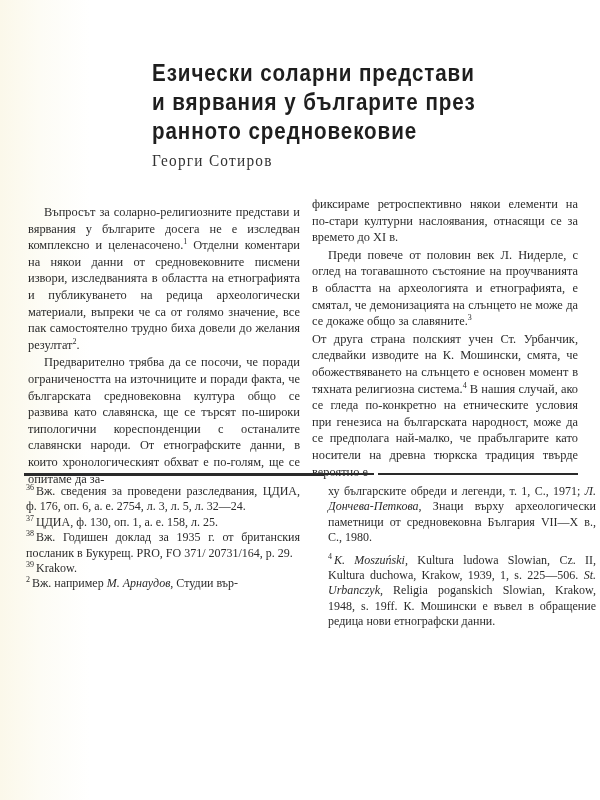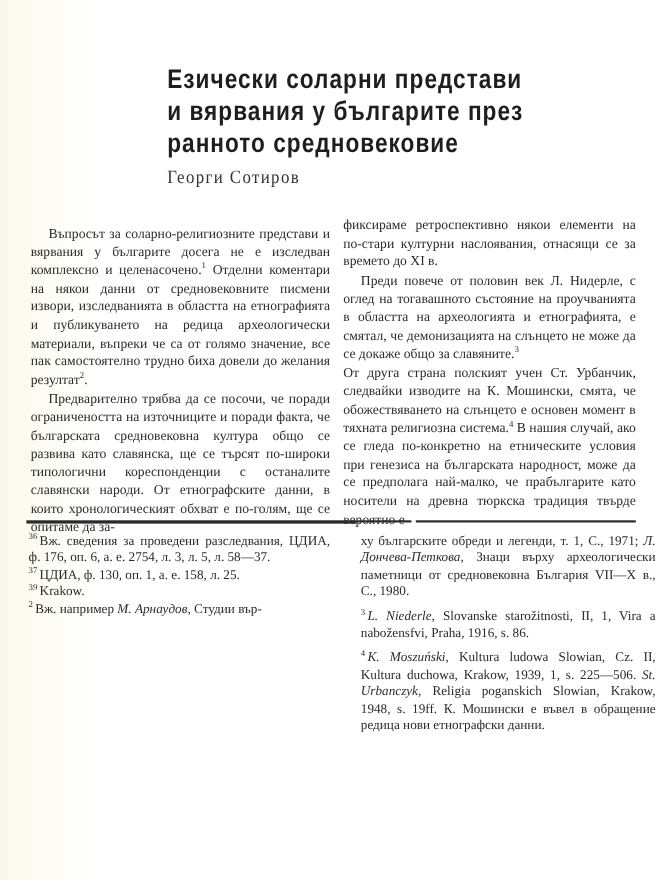--- a/index.html
+++ b/index.html
@@ -61,23 +61,23 @@
   <p class="noindent"><span>фиксираме ретроспективно някои елементи на по-стари културни наслоявания, отнасящи се за времето до XI в.</span></p>
   <p><span>Преди повече от половин век Л. Нидерле, с оглед на тогавашното състояние на проучванията в областта на археологията и етнографията, е смятал, че демонизацията на слънцето не може да се докаже общо за славяните.</span><sup>3</sup></p>
   <p class="noindent"><span>От друга страна полският учен Ст. Урбанчик, следвайки изводите на К. Мошински, смята, че обожествяването на слънцето е основен момент в тяхната религиозна система.</span><sup>4</sup><span> В нашия случай, ако се гледа по-конкретно на етническите условия при генезиса на българската народност, може да се предполага най-малко, че прабългарите като носители на древна тюркска традиция твърде вероятно е</span></p>
 </div>
 
 <div class="rule r1"></div>
 <div class="rule r2"></div>
 <div class="rule r3"></div>
 
 <div class="fn-col left">
-  <p class="fn"><span class="fn-num">36</span><span>Вж. сведения за проведени разследвания, ЦДИА, ф. 176, оп. 6, а. е. 2754, л. 3, л. 5, л. 58—37.</span></p>
+  <p class="fn"><span class="fn-num">36</span><span>Вж. сведения за проведени разследвания, ЦДИА, ф. 176, оп. 6, а. е. 2754, л. 3, л. 5, л. 32—24.</span></p>
   <p class="fn"><span class="fn-num">37</span><span>ЦДИА, ф. 130, оп. 1, а. е. 158, л. 25.</span></p>
+  <p class="fn"><span class="fn-num">38</span><span>Вж. Годишен доклад за 1935 г. от британския посланик в Букурещ. PRO, FO 371/ 20731/164, p. 29.</span></p>
   <p class="fn"><span class="fn-num">39</span><span>Krakow.</span></p>
   <p class="fn"><span class="fn-num">2</span><span>Вж. например </span><i>М. Арнаудов</i><span>, Студии вър-</span></p>
 </div>
 
 <div class="fn-col right">
   <p class="fn"><span>ху българските обреди и легенди, т. 1, С., 1971; </span><i>Л. Дончева-Петкова</i><span>, Знаци върху археологически паметници от средновековна България VII—X в., С., 1980.</span></p>
-  <p class="fn gap"><span class="fn-num">3</span><i>L. Niederle</i><span>, Slovanske starožitnosti, II, 1, Vira a nabožensfvi, Praha, 1916, s. 86.</span></p>
   <p class="fn gap"><span class="fn-num">4</span><i>K. Moszuński</i><span>, Kultura ludowa Slowian, Cz. II, Kultura duchowa, Krakow, 1939, 1, s. 225—506. </span><i>St. Urbanczyk</i><span>, Religia poganskich Slowian, Krakow, 1948, s. 19ff. К. Мошински е въвел в обращение редица нови етнографски данни.</span></p>
 </div>
 
 </body></html>

